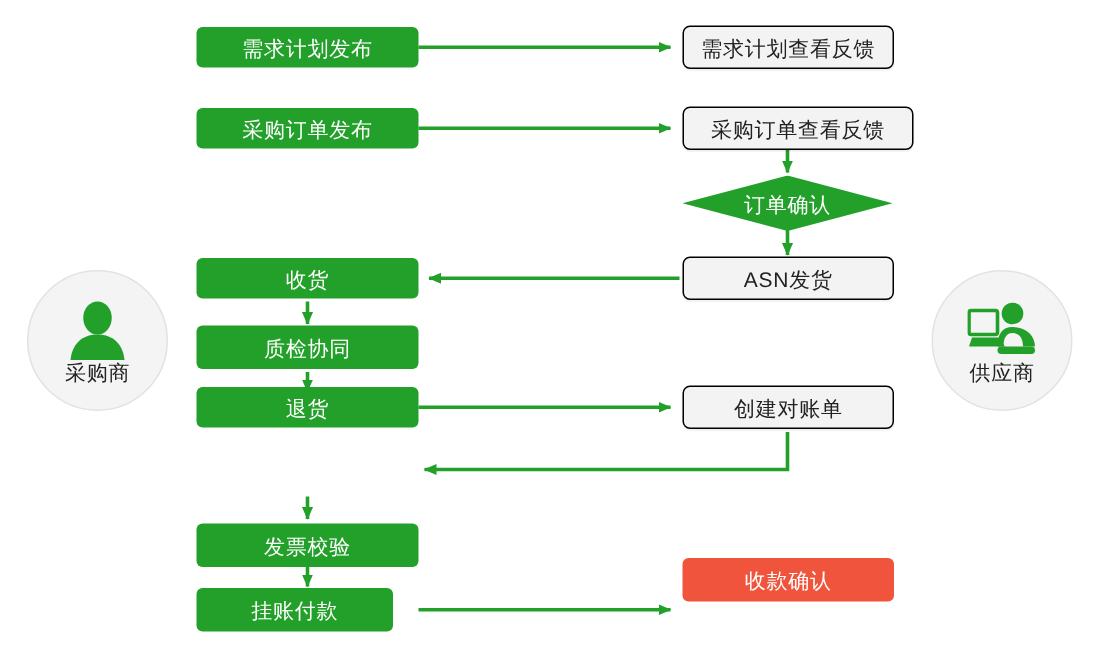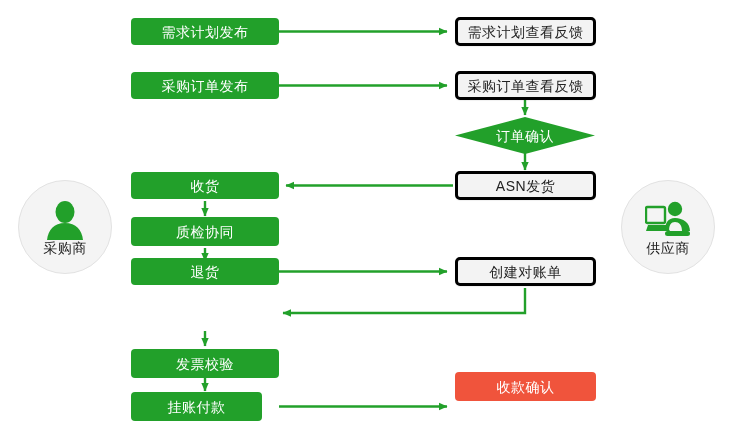--- a/index.html
+++ b/index.html
@@ -42,21 +42,21 @@
     border-radius: 4px;
   }
   .node.red {
     background: #f0543c;
     color: #ffffff;
     border-radius: 4px;
   }
   .node.plain {
     background: #f3f3f3;
     color: #222222;
-    border: 3px solid #000000;
+    border: 1px solid #000000;
     border-radius: 5px;
     box-shadow: 0 1px 1px rgba(0,0,0,0.06);
   }
   
   .diamond {
     position: absolute;
     display: flex;
     align-items: center;
     justify-content: center;
     font-size: 14px;
@@ -175,21 +175,21 @@
   </div>
 
   <div class="node plain" style="left:455px; top:17px; width:141px; height:29px;">
     <span>需求计划查看反馈</span>
   </div>
 
   <div class="node green" style="left:131px; top:72px; width:148px; height:27px;">
     <span>采购订单发布</span>
   </div>
 
-  <div class="node plain" style="left:455px; top:71px; width:141px; height:29px;">
+  <div class="node plain" style="left:455px; top:71px; width:154px; height:29px;">
     <span>采购订单查看反馈</span>
   </div>
 
   <div class="diamond green" style="left:455px; top:117px; width:140px; height:37px;">
     <svg class="dshape" viewBox="0 0 140 37" preserveAspectRatio="none">
       <polygon points="70,0 140,18.5 70,37 0,18.5" fill="#22a02a"></polygon>
     </svg>
     <span class="dlabel">订单确认</span>
   </div>
 

